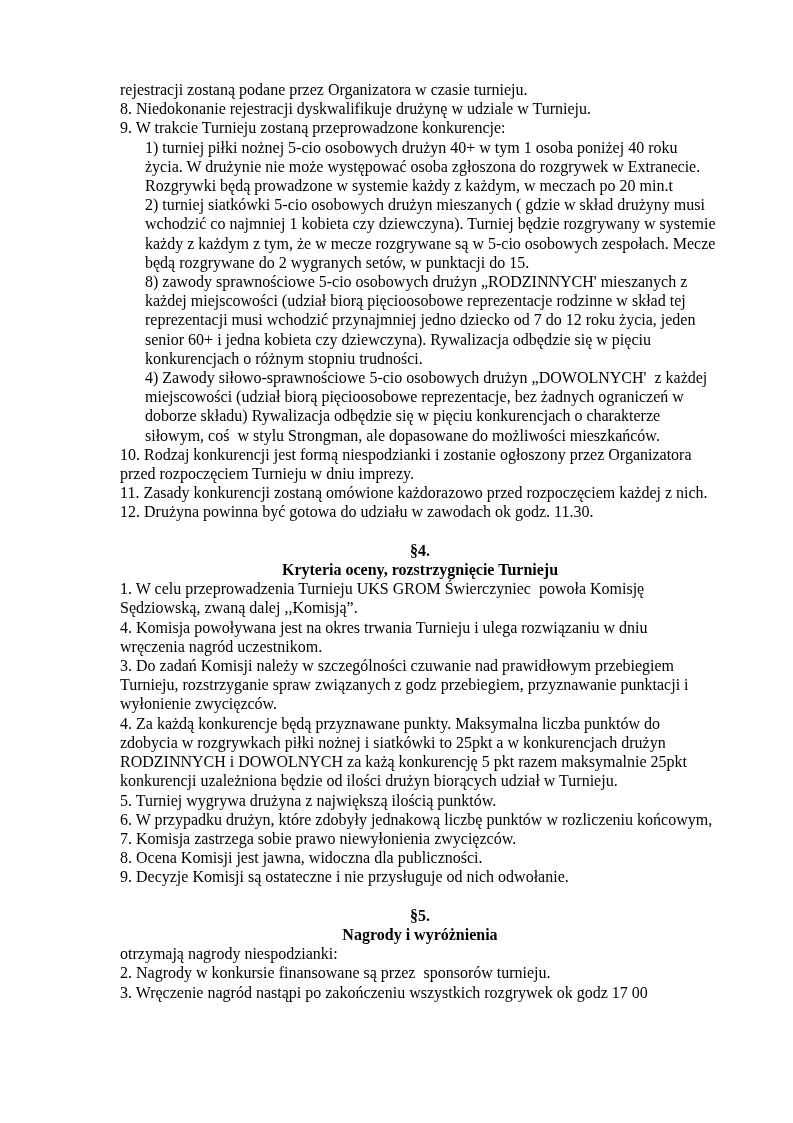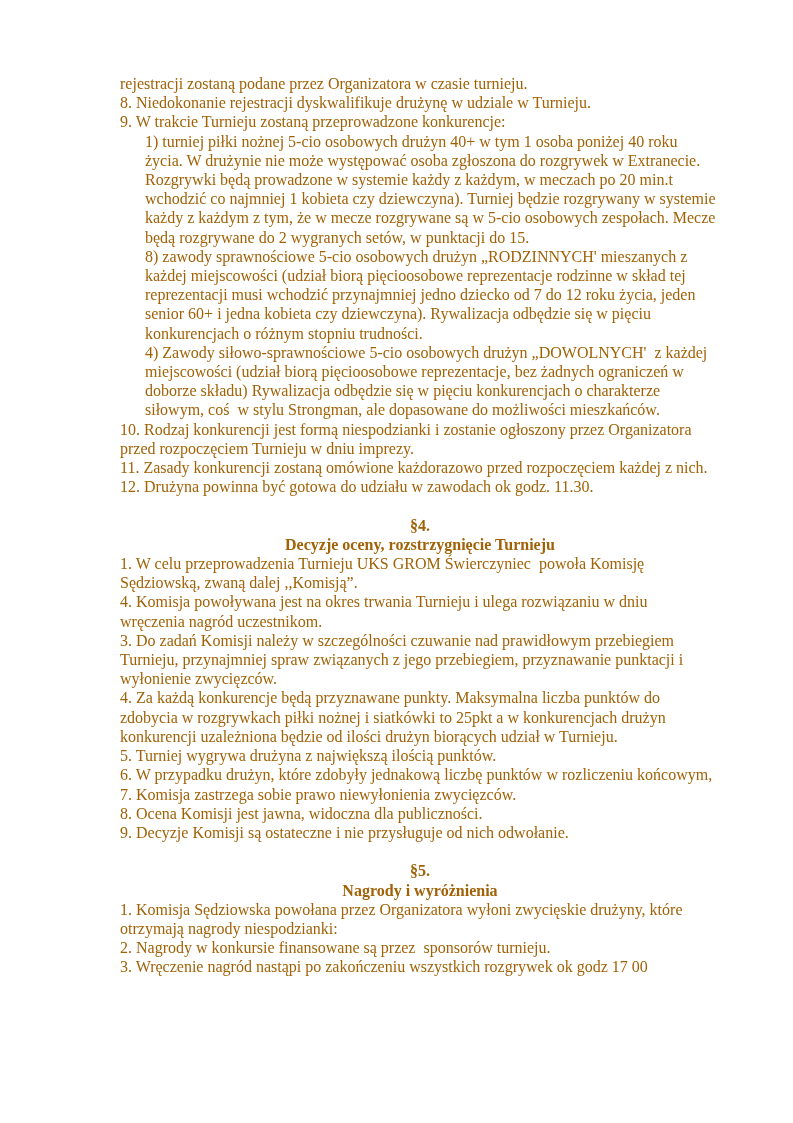--- a/index.html
+++ b/index.html
@@ -1,25 +1,25 @@
 <!DOCTYPE html>
 <html><head>
 <meta charset="utf-8">
 <style>
   html, body { margin: 0; padding: 0; background: #ffffff; }
   body { width: 793px; height: 1123px; position: relative; overflow: hidden; }
   .page {
     position: absolute;
     left: 120px;
-    top: 74px;
+    top: 80px;
     width: 600px;
     font-family: "Liberation Serif", serif;
     font-size: 16px;
     line-height: 19.2px;
-    color: #a16207;
+    color: #000000;
   }
   .line { white-space: pre; display: block; }
   .indent { padding-left: 25px; }
   .heading { text-align: center; font-weight: bold; display: block; }
   .gap { height: 19.2px; }
   .section { display: block; }
 </style>
 </head>
 <body>
 
@@ -31,20 +31,21 @@
     <span class="line">9. W trakcie Turnieju zostaną przeprowadzone konkurencje:</span>
   </div>
 
   <div class="section indent">
     <div>
       <span class="line">1) turniej piłki nożnej 5-cio osobowych drużyn 40+ w tym 1 osoba poniżej 40 roku</span>
       <span class="line">życia. W drużynie nie może występować osoba zgłoszona do rozgrywek w Extranecie.</span>
       <span class="line">Rozgrywki będą prowadzone w systemie każdy z każdym, w meczach po 20 min.t</span>
     </div>
     <div>
+      <span class="line">2) turniej siatkówki 5-cio osobowych drużyn mieszanych ( gdzie w skład drużyny musi</span>
       <span class="line">wchodzić co najmniej 1 kobieta czy dziewczyna). Turniej będzie rozgrywany w systemie</span>
       <span class="line">każdy z każdym z tym, że w mecze rozgrywane są w 5-cio osobowych zespołach. Mecze</span>
       <span class="line">będą rozgrywane do 2 wygranych setów, w punktacji do 15.</span>
     </div>
     <div>
       <span class="line">8) zawody sprawnościowe 5-cio osobowych drużyn „RODZINNYCH' mieszanych z</span>
       <span class="line">każdej miejscowości (udział biorą pięcioosobowe reprezentacje rodzinne w skład tej</span>
       <span class="line">reprezentacji musi wchodzić przynajmniej jedno dziecko od 7 do 12 roku życia, jeden</span>
       <span class="line">senior 60+ i jedna kobieta czy dziewczyna). Rywalizacja odbędzie się w pięciu</span>
       <span class="line">konkurencjach o różnym stopniu trudności.</span>
@@ -61,42 +62,42 @@
     <span class="line">10. Rodzaj konkurencji jest formą niespodzianki i zostanie ogłoszony przez Organizatora</span>
     <span class="line">przed rozpoczęciem Turnieju w dniu imprezy.</span>
     <span class="line">11. Zasady konkurencji zostaną omówione każdorazowo przed rozpoczęciem każdej z nich.</span>
     <span class="line">12. Drużyna powinna być gotowa do udziału w zawodach ok godz. 11.30.</span>
   </div>
 
   <div class="gap"></div>
 
   <div class="section">
     <span class="heading">§4.</span>
-    <span class="heading">Decyzje oceny, rozstrzygnięcie Turnieju</span>
+    <span class="heading">Kryteria oceny, rozstrzygnięcie Turnieju</span>
     <span class="line">1. W celu przeprowadzenia Turnieju UKS GROM Świerczyniec  powoła Komisję</span>
     <span class="line">Sędziowską, zwaną dalej ,,Komisją”.</span>
     <span class="line">4. Komisja powoływana jest na okres trwania Turnieju i ulega rozwiązaniu w dniu</span>
     <span class="line">wręczenia nagród uczestnikom.</span>
     <span class="line">3. Do zadań Komisji należy w szczególności czuwanie nad prawidłowym przebiegiem</span>
-    <span class="line">Turnieju, przynajmniej spraw związanych z jego przebiegiem, przyznawanie punktacji i</span>
+    <span class="line">Turnieju, rozstrzyganie spraw związanych z godz przebiegiem, przyznawanie punktacji i</span>
     <span class="line">wyłonienie zwycięzców.</span>
     <span class="line">4. Za każdą konkurencje będą przyznawane punkty. Maksymalna liczba punktów do</span>
     <span class="line">zdobycia w rozgrywkach piłki nożnej i siatkówki to 25pkt a w konkurencjach drużyn</span>
+    <span class="line">RODZINNYCH i DOWOLNYCH za każą konkurencję 5 pkt razem maksymalnie 25pkt</span>
     <span class="line">konkurencji uzależniona będzie od ilości drużyn biorących udział w Turnieju.</span>
     <span class="line">5. Turniej wygrywa drużyna z największą ilością punktów.</span>
     <span class="line">6. W przypadku drużyn, które zdobyły jednakową liczbę punktów w rozliczeniu końcowym,</span>
     <span class="line">7. Komisja zastrzega sobie prawo niewyłonienia zwycięzców.</span>
     <span class="line">8. Ocena Komisji jest jawna, widoczna dla publiczności.</span>
     <span class="line">9. Decyzje Komisji są ostateczne i nie przysługuje od nich odwołanie.</span>
   </div>
 
   <div class="gap"></div>
 
   <div class="section">
     <span class="heading">§5.</span>
     <span class="heading">Nagrody i wyróżnienia</span>
-    <span class="line">1. Komisja Sędziowska powołana przez Organizatora wyłoni zwycięskie drużyny, które</span>
     <span class="line">otrzymają nagrody niespodzianki:</span>
     <span class="line">2. Nagrody w konkursie finansowane są przez  sponsorów turnieju.</span>
     <span class="line">3. Wręczenie nagród nastąpi po zakończeniu wszystkich rozgrywek ok godz 17 00</span>
   </div>
 
 </div>
 
 </body></html>

